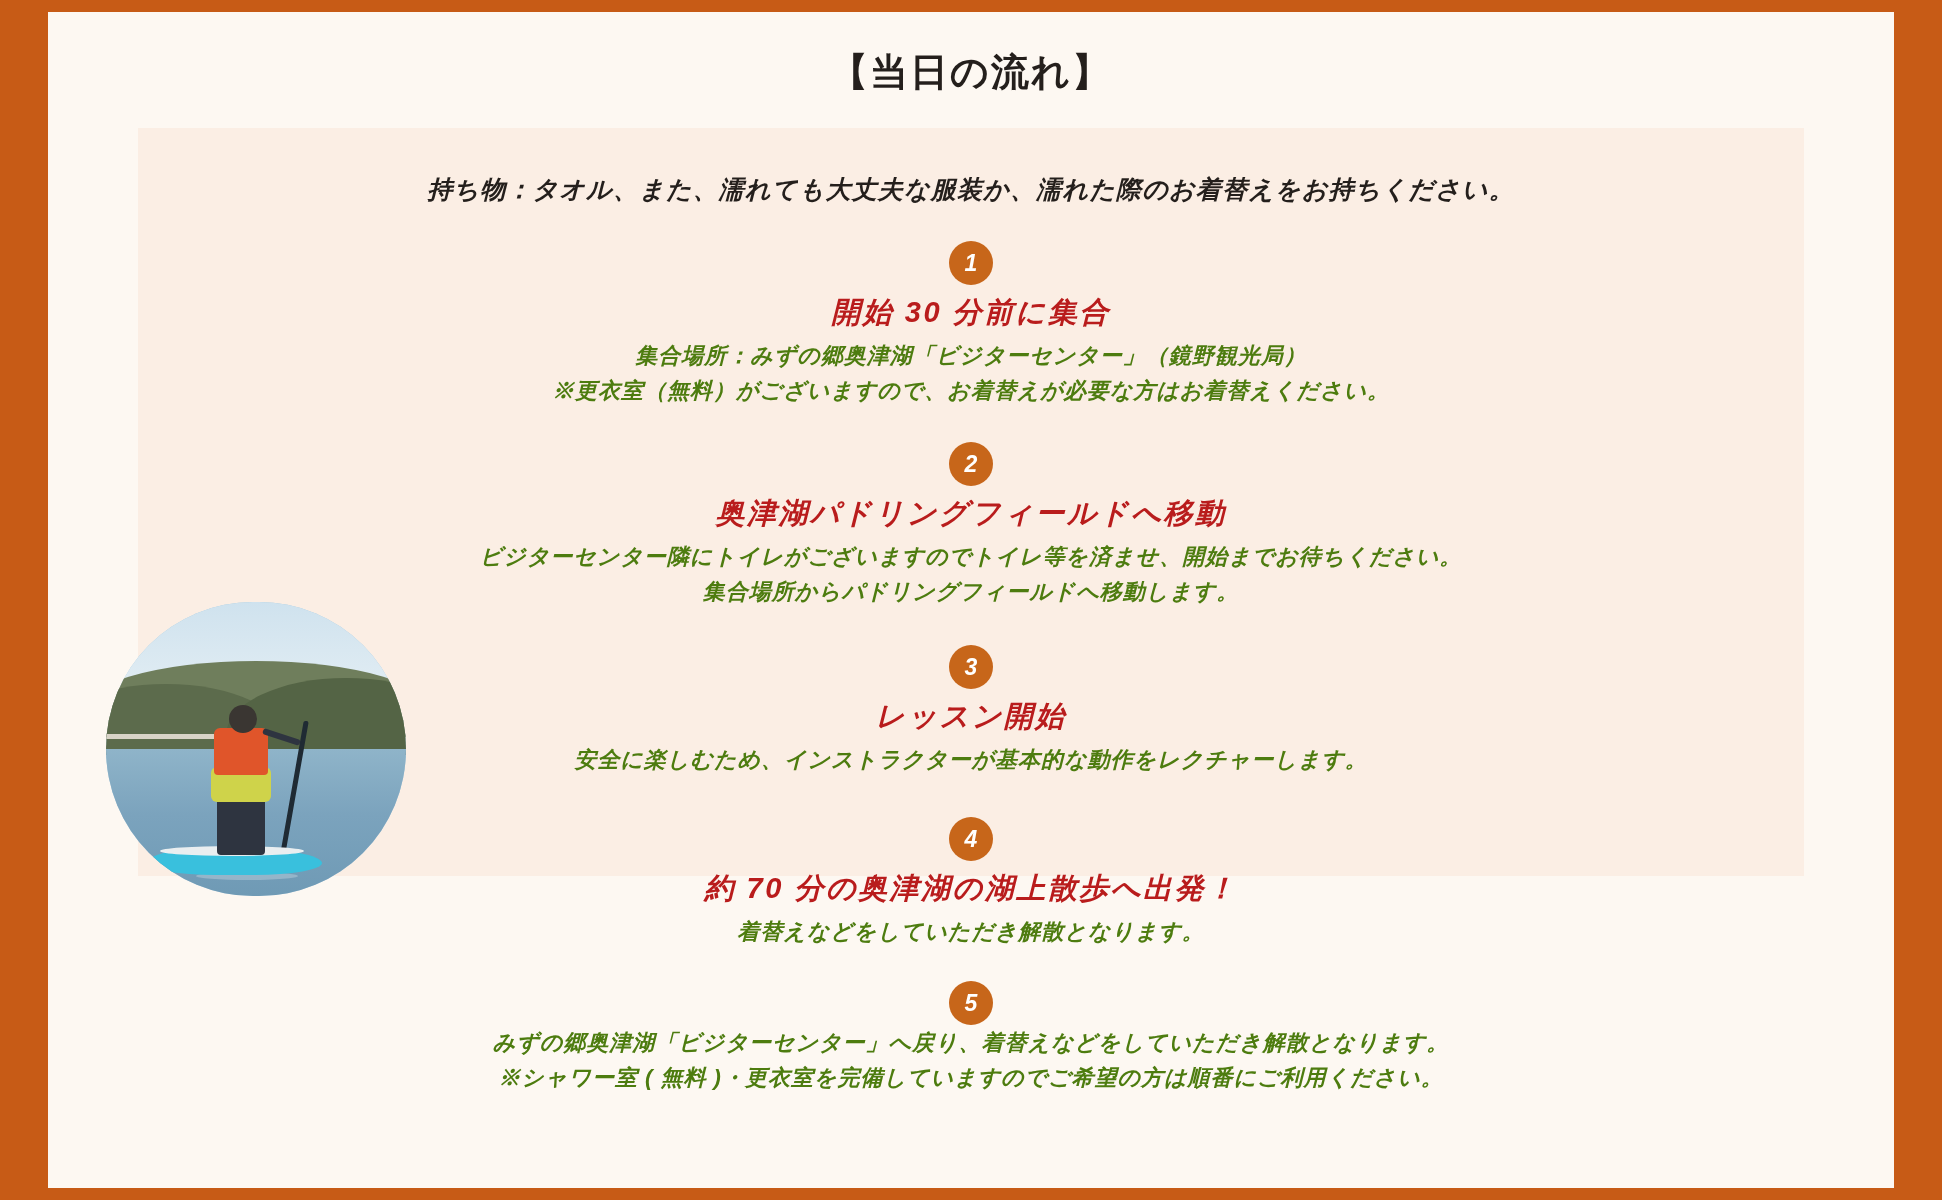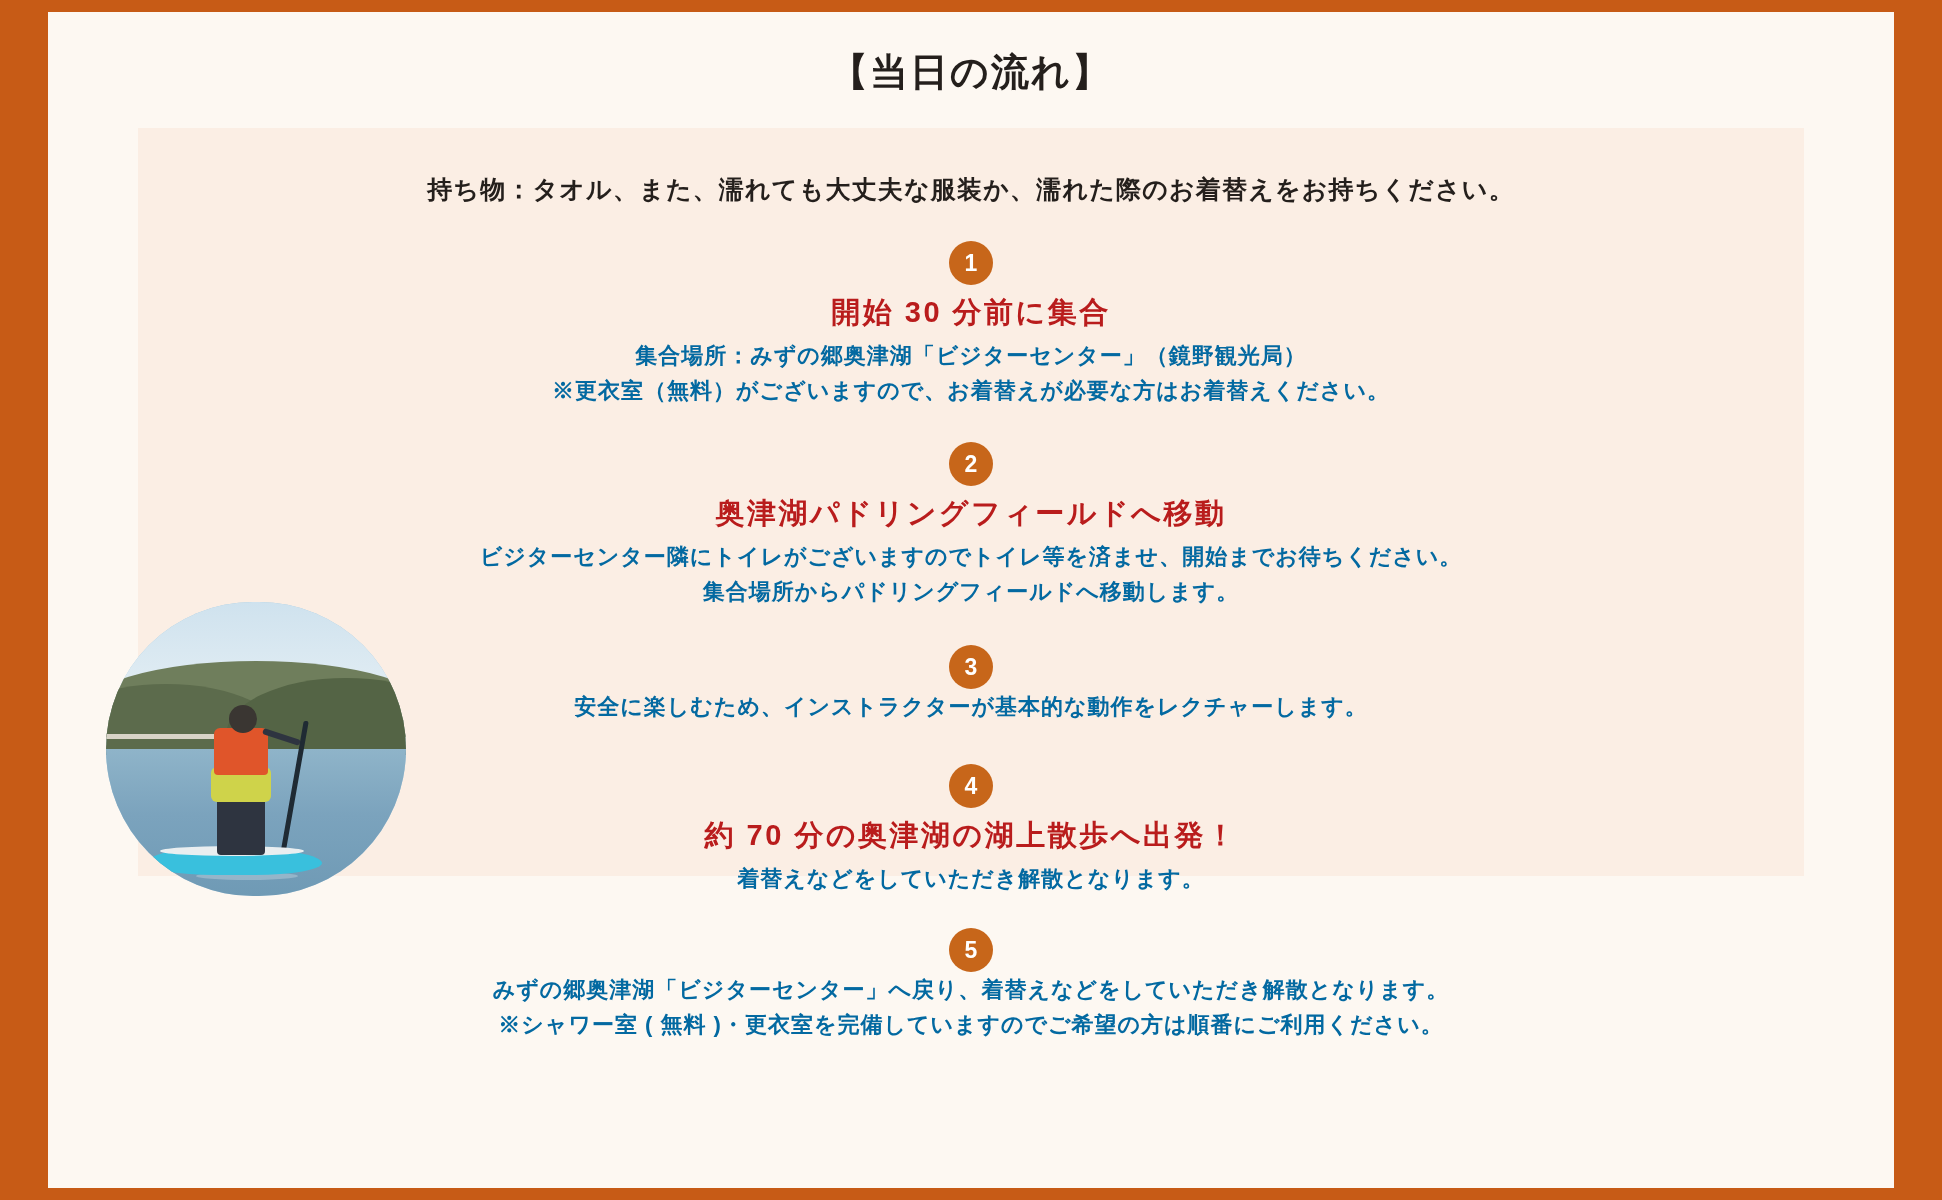--- a/index.html
+++ b/index.html
@@ -31,20 +31,21 @@
     margin: 38px 0 0 0;
     line-height: 1.2;
   }
   .panel {
     position: absolute;
     left: 90px;
     top: 116px;
     width: 1666px;
     height: 748px;
     background: #fbeee4;
+    font-style: italic;
   }
   .bring {
     text-align: center;
     color: #241f1c;
     font-size: 25px;
     font-weight: bold;
     letter-spacing: 1.2px;
     margin: 0;
     padding-top: 44px;
     line-height: 1.4;
@@ -73,21 +74,21 @@
   }
   .step-heading {
     color: #b91c1c;
     font-size: 29px;
     font-weight: bold;
     letter-spacing: 2.5px;
     margin: 9px 0 6px 0;
     line-height: 1.3;
   }
   .step-line {
-    color: #0369a1;
+    color: #4d7c0f;
     font-size: 22px;
     font-weight: bold;
     letter-spacing: 1px;
     line-height: 1.6;
   }
   .s1 { margin-top: 34px; }
   .s2 { margin-top: 34px; }
   .s3 { margin-top: 36px; }
   .s4 { margin-top: 40px; }
   .s5 { margin-top: 32px; }
@@ -200,20 +201,21 @@
 
       <li class="step s2">
         <span class="step-badge">2</span>
         <div class="step-heading">奥津湖パドリングフィールドへ移動</div>
         <div class="step-line">ビジターセンター隣にトイレがございますのでトイレ等を済ませ、開始までお待ちください。</div>
         <div class="step-line">集合場所からパドリングフィールドへ移動します。</div>
       </li>
 
       <li class="step s3">
         <span class="step-badge">3</span>
+        <div class="step-heading">レッスン開始</div>
         <div class="step-line">安全に楽しむため、インストラクターが基本的な動作をレクチャーします。</div>
       </li>
 
       <li class="step s4">
         <span class="step-badge">4</span>
         <div class="step-heading">約 70 分の奥津湖の湖上散歩へ出発！</div>
         <div class="step-line">着替えなどをしていただき解散となります。</div>
       </li>
 
       <li class="step s5">

